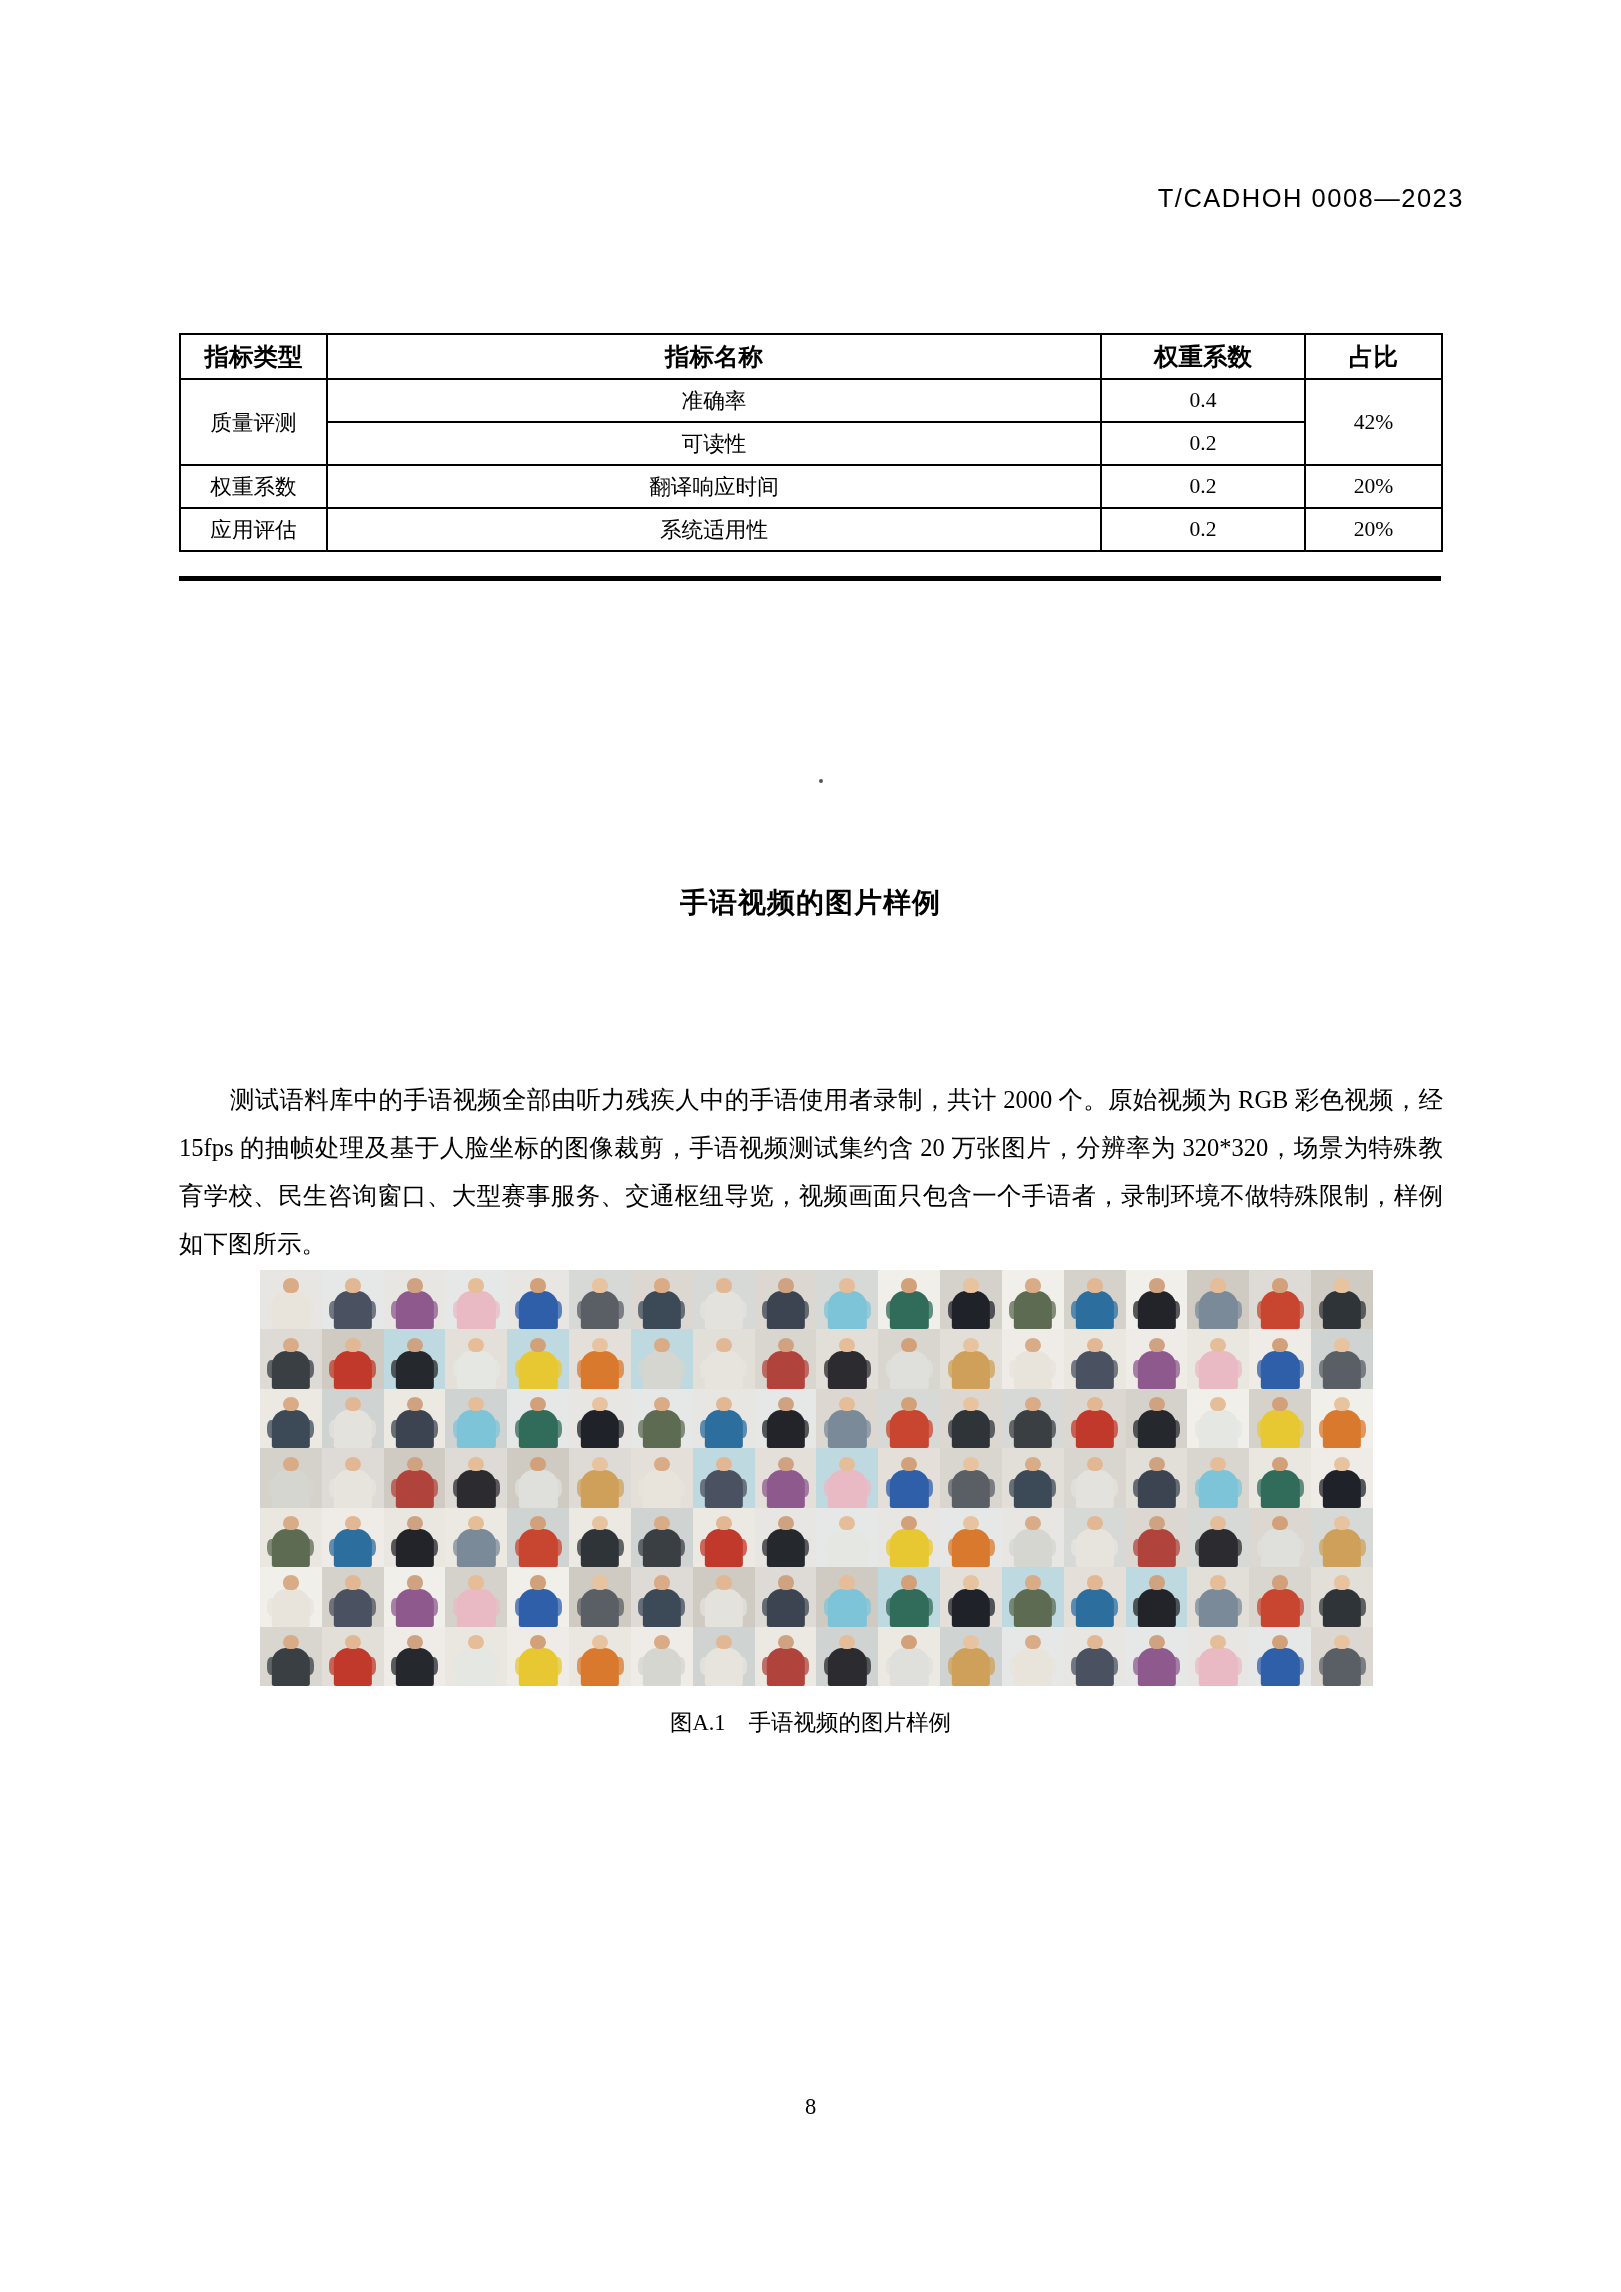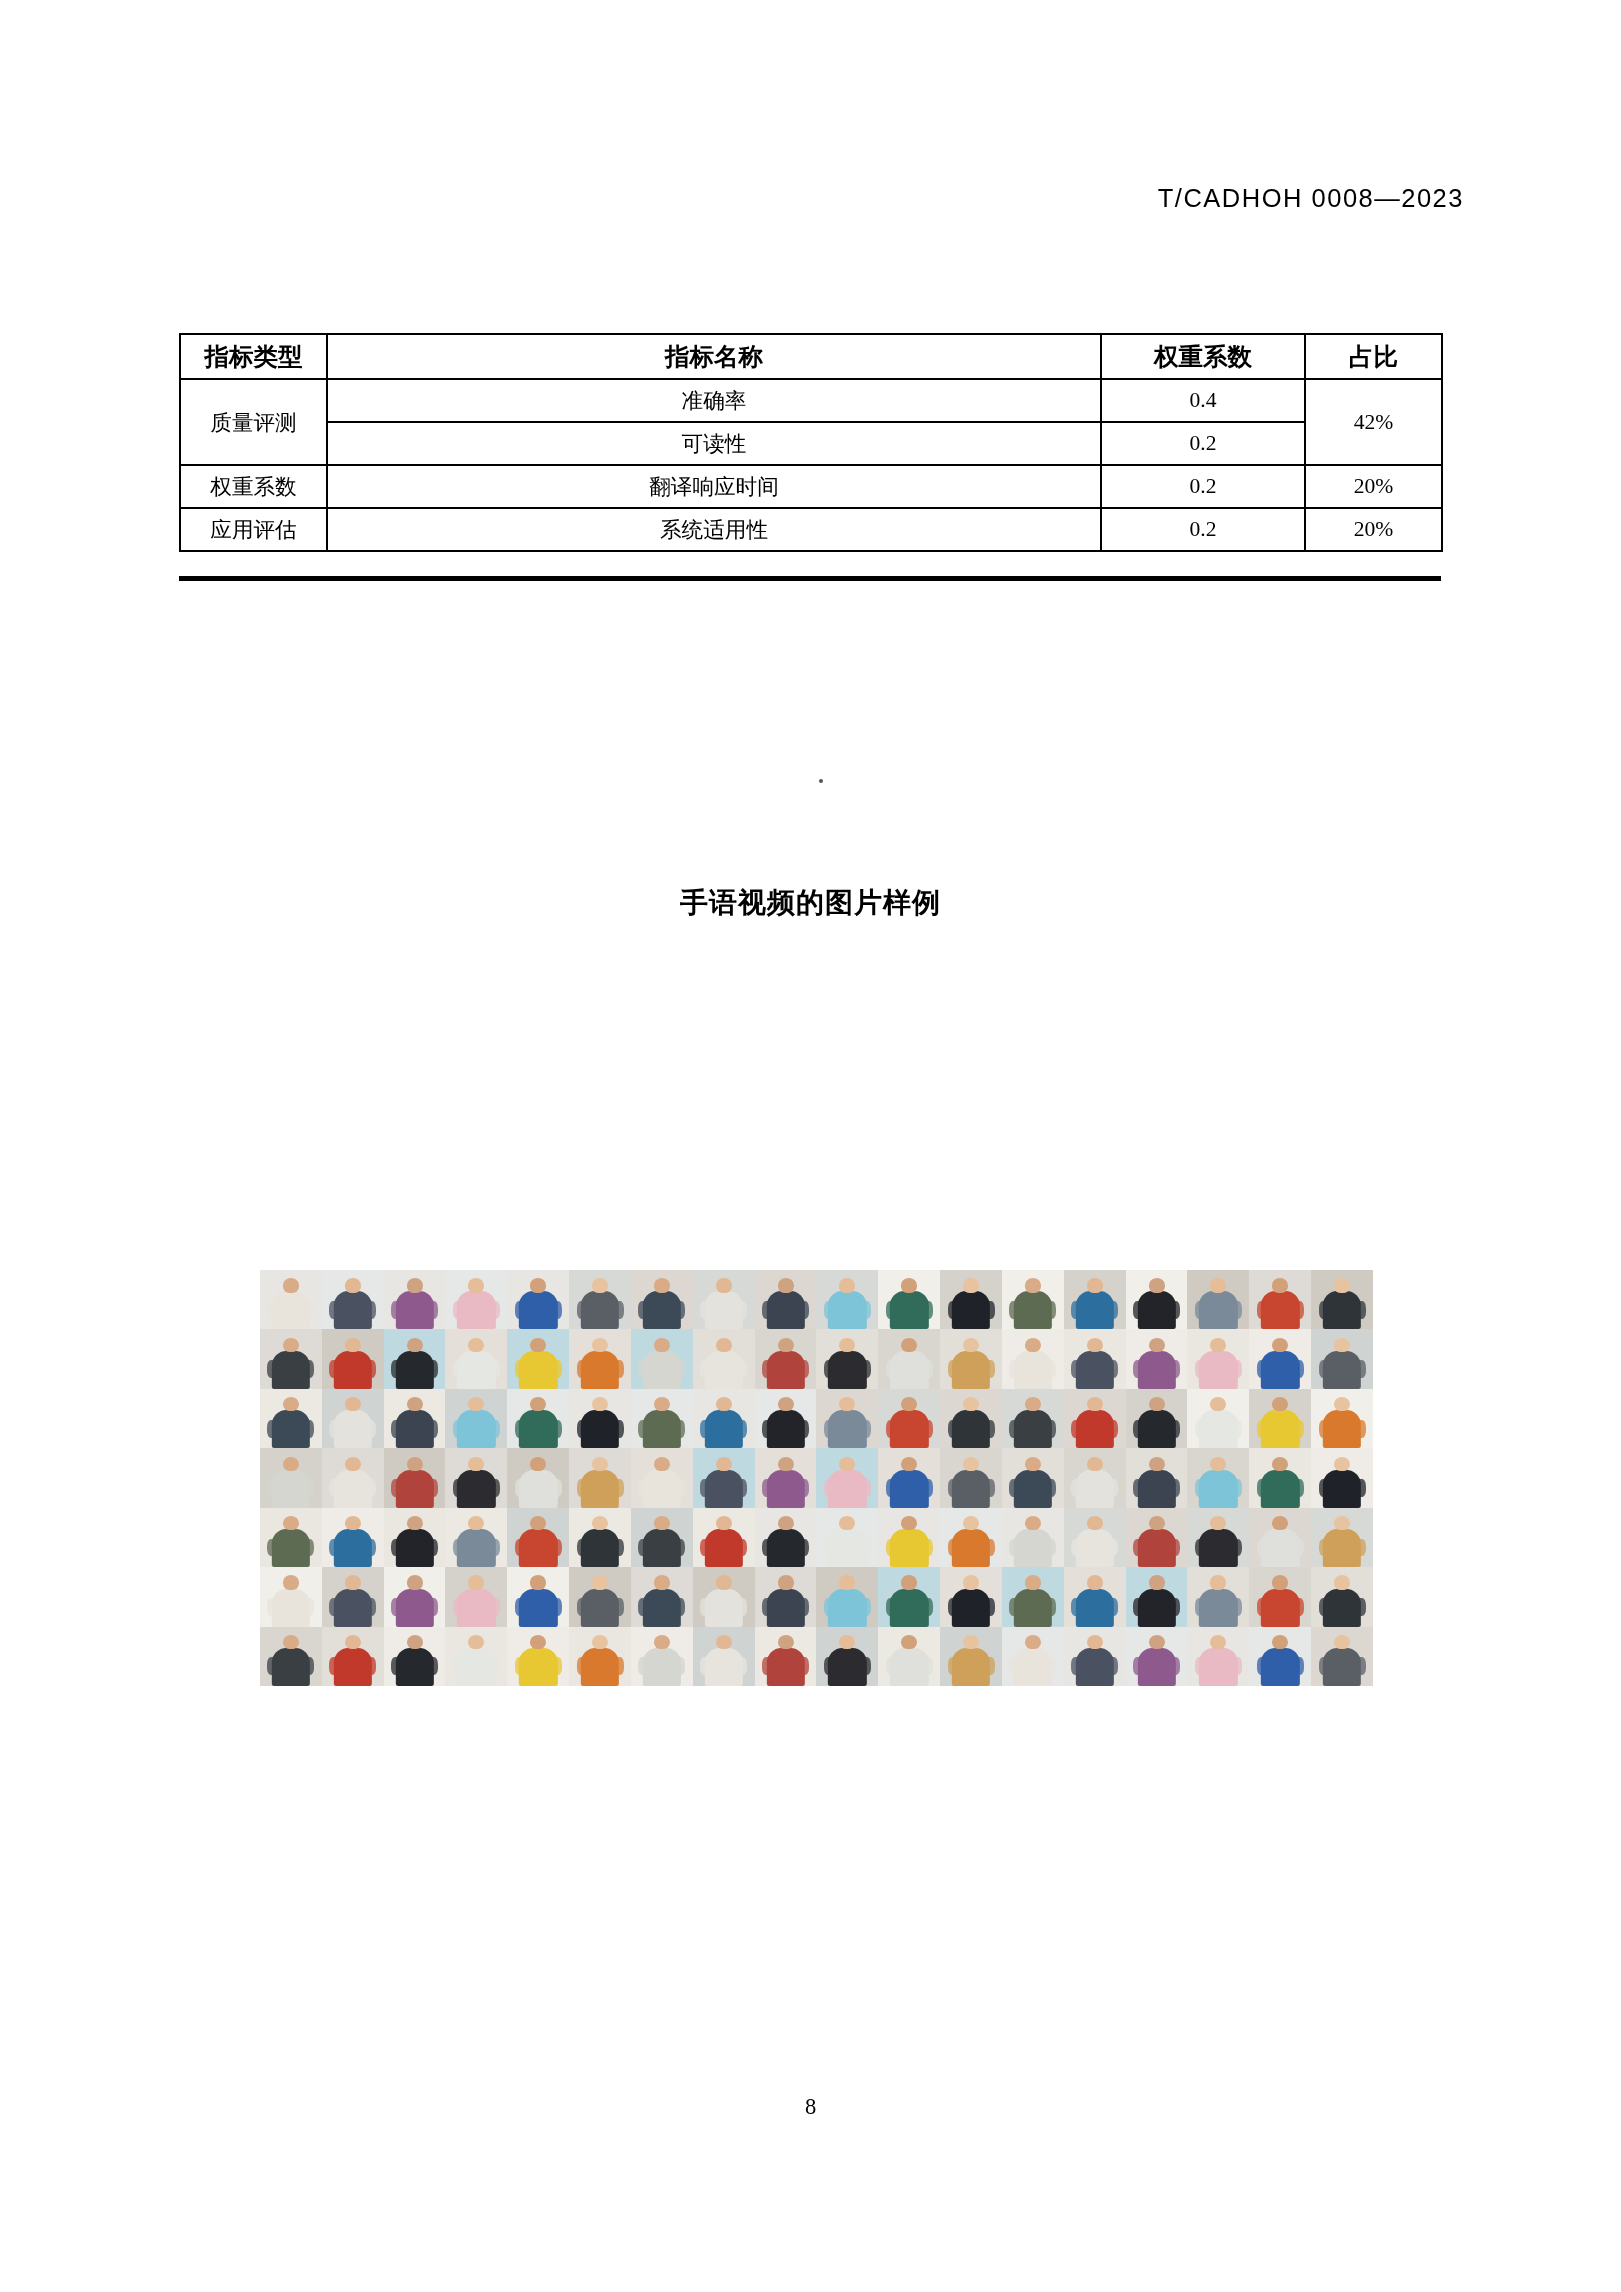--- a/index.html
+++ b/index.html
@@ -270,20 +270,21 @@
   </div>
 
   <div class="thick-rule"></div>
 
   <div class="stray-dot"></div>
 
   <div class="appendix">
     <div class="line3">手语视频的图片样例</div>
   </div>
 
+  <div class="body-para">测试语料库中的手语视频全部由听力残疾人中的手语使用者录制，共计 2000 个。原始视频为 RGB 彩色视频，经 15fps 的抽帧处理及基于人脸坐标的图像裁剪，手语视频测试集约含 20 万张图片，分辨率为 320*320，场景为特殊教育学校、民生咨询窗口、大型赛事服务、交通枢纽导览，视频画面只包含一个手语者，录制环境不做特殊限制，样例如下图所示。</div>
 
   <div class="figure-wrap">
     <div class="photo-grid" id="photo-grid" style="grid-template-columns: repeat(18, 1fr); grid-template-rows: repeat(7, 1fr);">
         <div class="cell">
           <div class="bg" style="background: rgb(232, 230, 226);"></div>
           <div class="arm l" style="background: rgb(232, 228, 220);"></div>
           <div class="arm r" style="background: rgb(232, 228, 220);"></div>
           <div class="torso" style="background: rgb(232, 228, 220);"></div>
           <div class="head" style="background: rgb(217, 171, 134);"></div>
         </div>
@@ -1158,17 +1159,22 @@
         <div class="cell">
           <div class="bg" style="background: rgb(220, 216, 209);"></div>
           <div class="arm l" style="background: rgb(90, 95, 102);"></div>
           <div class="arm r" style="background: rgb(90, 95, 102);"></div>
           <div class="torso" style="background: rgb(90, 95, 102);"></div>
           <div class="head" style="background: rgb(232, 195, 160);"></div>
         </div>
       </div>
   </div>
 
+  <div class="fig-caption">
+    <span>图A.1</span>
+    <span class="cap-gap"></span>
+    <span>手语视频的图片样例</span>
+  </div>
 
   <div class="page-number">8</div>
 
 </div>
 
 
 </body></html>

